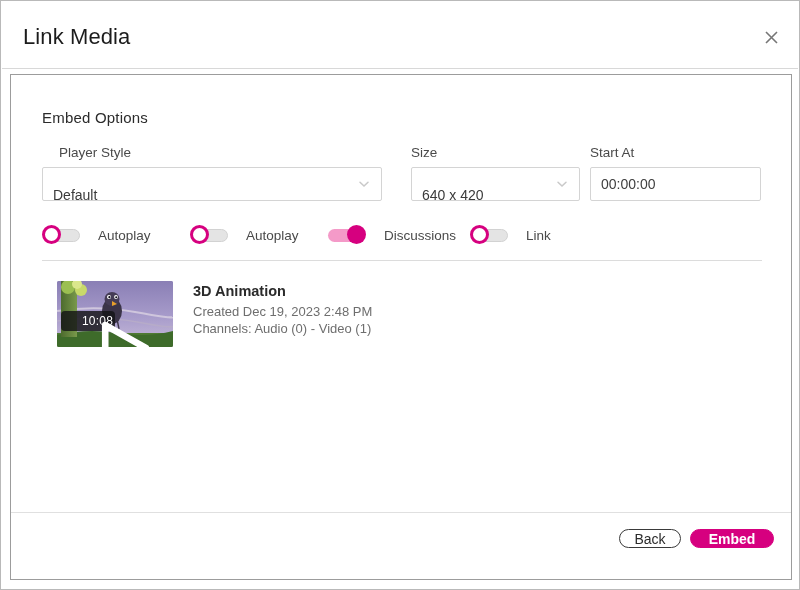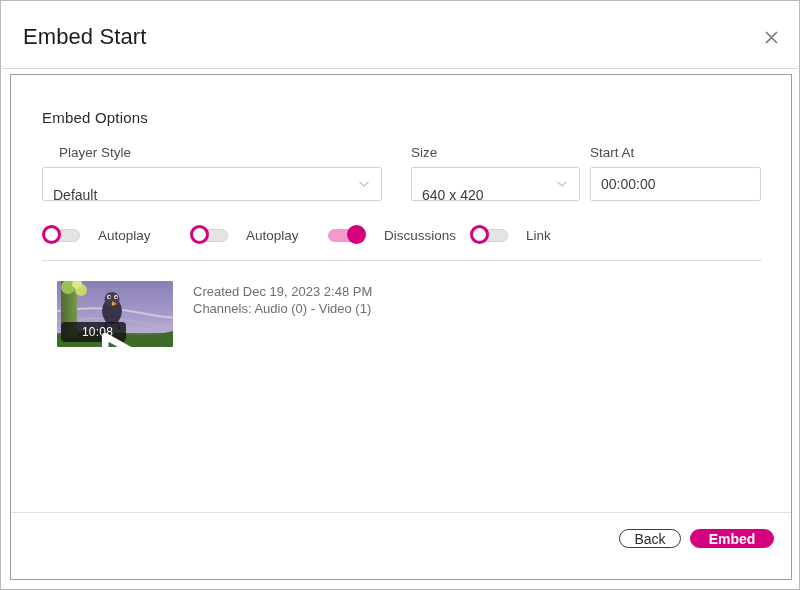--- a/index.html
+++ b/index.html
@@ -186,26 +186,26 @@
     left: 0; top: 0;
     width: 116px; height: 66px;
     border-radius: 2px;
     overflow: hidden;
     background: #8f86b4;
     cursor: pointer;
   }
   .thumb svg { display: block; width: 116px; height: 66px; }
   .duration {
     position: absolute;
-    left: 4px; bottom: 5px;
+    left: 4px; bottom: 16px;
     height: 20px;
     display: flex;
     align-items: center;
     gap: 4px;
-    padding: 0 13px 0 4px;
+    padding: 0 2px 0 4px;
     background: rgba(20,20,22,.82);
     border-radius: 4px;
     color: #ffffff;
     font-size: 12px;
     letter-spacing: .2px;
   }
   .play-tri { width: 13px; height: 13px; flex: none; }
   .media-meta {
     position: absolute;
     left: 136px; top: 2px;
@@ -261,21 +261,21 @@
     color: #ffffff;
     font-weight: bold;
   }
 </style>
 </head>
 <body>
 
 <div class="window">
 
   <div class="titlebar">
-    <div class="dialog-title">Embed Start</div>
+    <div class="dialog-title">Link Media</div>
     <button class="close-btn">
       <svg width="13" height="13" viewBox="0 0 13 13">
         <path d="M1 1 L12 12 M12 1 L1 12" stroke="#767676" stroke-width="1.6" fill="none"></path>
       </svg>
     </button>
   </div>
 
   <div class="panel">
 
     <div class="section-title">Embed Options</div>
@@ -378,20 +378,21 @@
           <span class="play-tri">
             <svg width="13" height="13" viewBox="0 0 13 13">
                 <path d="M3 2 L11 6.5 L3 11 Z" fill="none" stroke="#ffffff" stroke-width="1.3" stroke-linejoin="round"></path>
               </svg>
           </span>
           <span>10:08</span>
         </div>
       </div>
 
       <div class="media-meta">
+        <div class="media-title">3D Animation</div>
         <div class="media-sub">Created Dec 19, 2023 2:48 PM</div>
         <div class="media-sub">Channels: Audio (0) - Video (1)</div>
       </div>
 
     </div>
 
     <div class="footer-divider"></div>
     <div class="footer">
       <button class="btn btn-back">Back</button>
       <button class="btn btn-embed">Embed</button>

